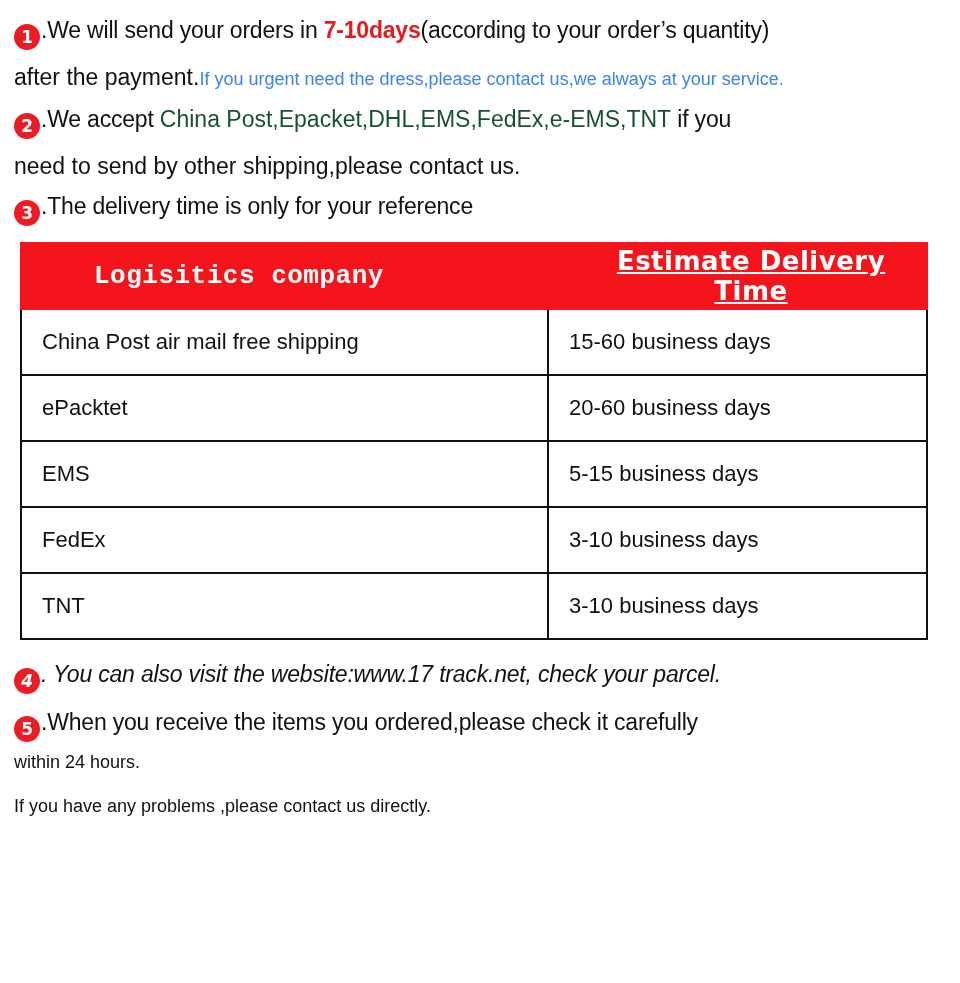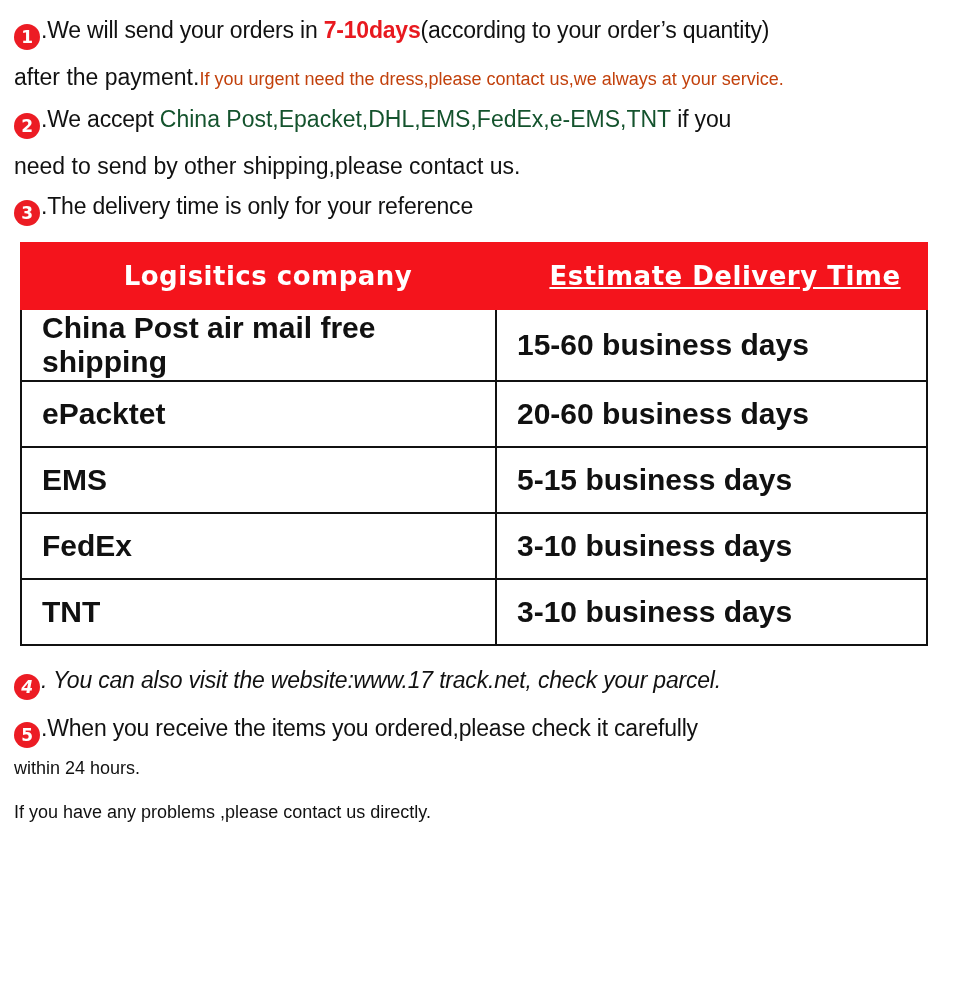--- a/index.html
+++ b/index.html
@@ -43,21 +43,21 @@
     font-size: 23px;
     line-height: 32px;
     margin: 0 0 9px 0;
     letter-spacing: -0.2px;
   }
   .red-bold {
     color: #e8191f;
     font-weight: bold;
   }
   .small-red {
-    color: #c2410c;
+    color: #3b82f6;
     font-size: 18px;
     text-align: right;
   }
   .shipping-list {
     color: #14532d;
     letter-spacing: 0px;
   }
 
   .line2 {
     font-size: 23px;
@@ -77,33 +77,34 @@
     color: #ffffff;
     font-family: "DejaVu Sans", sans-serif;
     font-size: 26px;
     font-weight: bold;
     height: 62px;
     border: 2px solid #f4141c;
     letter-spacing: 0.5px;
   }
   table.logistics th.c1 {
     width: 452px;
-    text-align: center;
-    padding-left: 20px;
+    text-align: left;
+    padding-left: 72px;
+    font-family: Liberation Mono, monospace;
   }
   table.logistics th.c2 {
     text-align: center;
     padding-left: 28px;
     text-decoration: underline;
   }
   table.logistics td {
     border: 2px solid #111111;
     height: 62px;
-    font-size: 30px;
-    font-weight: bold;
+    font-size: 22px;
+    font-weight: normal;
   }
   table.logistics td.c1 {
     padding-left: 20px;
     text-align: left;
   }
   table.logistics td.c2 {
     padding-left: 20px;
     text-align: left;
   }
   table.logistics tr.first td {

